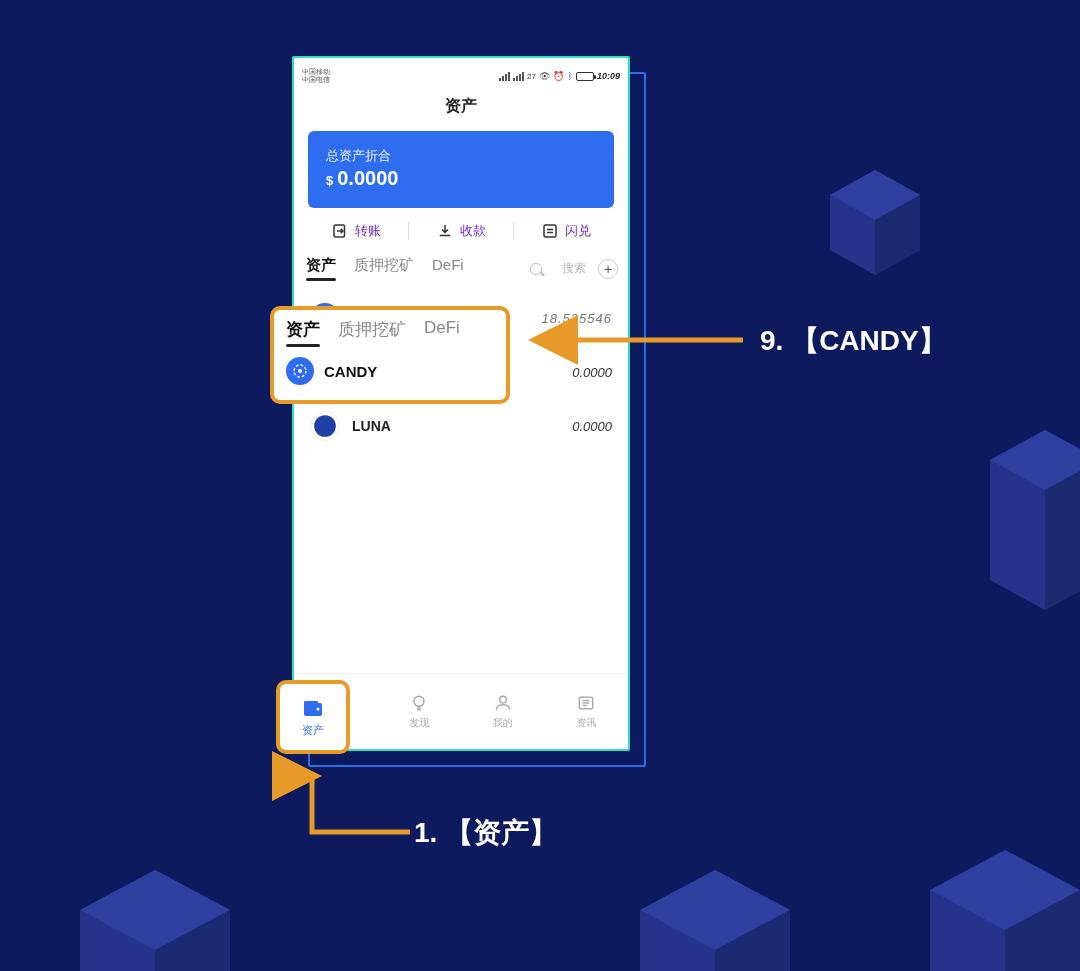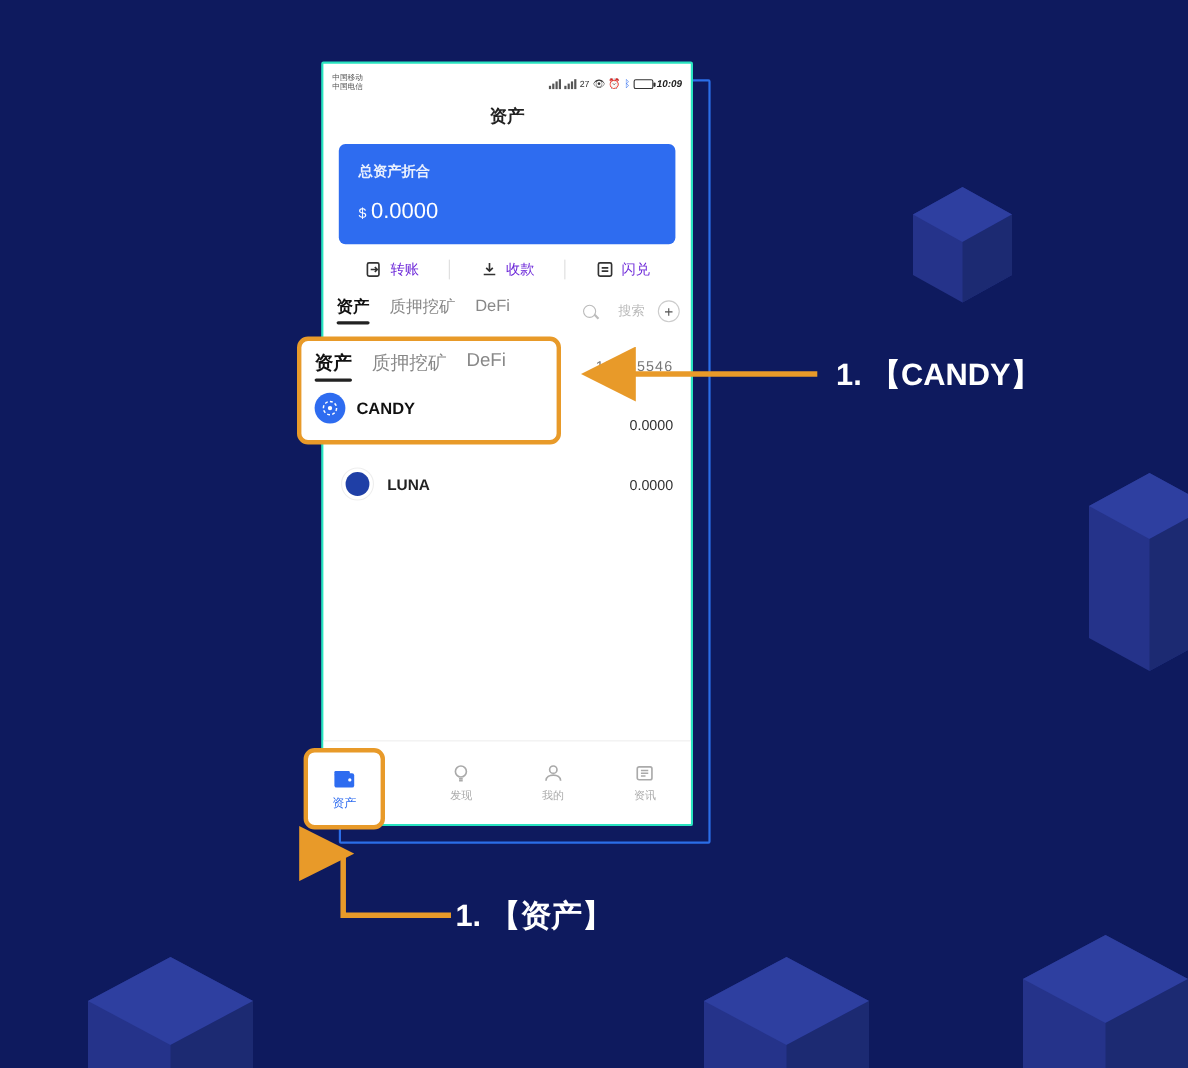--- a/index.html
+++ b/index.html
@@ -71,22 +71,22 @@
   }
 
   
   .balance-card {
     margin: 0 14px;
     background:#2e6cf0;
     border-radius:6px;
     color:#fff;
     padding:16px 18px 18px 18px;
   }
-  .balance-label { font-size:13px; opacity:.9;font-weight:bold; }
-  .balance-amount { margin-top:16px; font-size:20px; font-weight:400; }
+  .balance-label { font-size:13px; opacity:.9; }
+  .balance-amount { margin-top:2px; font-size:20px; font-weight:700; }
   .balance-amount .cur { font-size:13px; margin-right:4px; }
 
   
   .action-row {
     display:flex;
     align-items:center;
     justify-content:space-around;
     margin: 14px 10px 8px 10px;
   }
   .action-item {
@@ -121,21 +121,21 @@
   
   .asset-list { margin: 4px 0 0 0; }
   .asset-row {
     display:flex;
     align-items:center;
     padding: 12px 16px;
   }
   .asset-row + .asset-row { border-top:0; }
   .asset-icon { width:30px; height:30px; border-radius:50%; display:flex; align-items:center; justify-content:center; color:#fff; font-size:14px; font-weight:700; }
   .asset-name { margin-left:12px; font-size:14px; font-weight:600; color:#222; flex:1; }
-  .asset-balance { font-size:13px; color:#333; }
+  .asset-balance { font-size:13px; color:#333;font-style:italic; }
   .asset-row.candy .asset-balance { color:#777; letter-spacing:1px; filter: blur(.3px); }
 
   
   .bottom-nav {
     position:absolute;
     left:0; right:0; bottom:0;
     height:76px;
     border-top:1px solid #eee;
     display:flex;
     background:#fff;
@@ -412,21 +412,21 @@
 <div class="arrow" style="left:518px; top:328px;">
   <svg width="230" height="24">
     <defs>
         <marker id="ah2" markerWidth="10" markerHeight="10" refX="2" refY="5" orient="auto">
           <path d="M10 0 L0 5 L10 10 z" fill="#e89a29"></path>
         </marker>
       </defs>
     <line x1="20" y1="12" x2="225" y2="12" stroke="#e89a29" stroke-width="5" marker-start="url(#ah2)"></line>
   </svg>
 </div>
-<div class="anno-label l2">1. 【CANDY】</div>
+<div class="anno-label l2">9. 【CANDY】</div>
 
 <div class="arrow" style="left:300px; top:758px;">
   <svg width="120" height="90">
     <defs>
         <marker id="ah1" markerWidth="10" markerHeight="10" refX="5" refY="2" orient="auto">
           <path d="M0 10 L5 0 L10 10 z" fill="#e89a29"></path>
         </marker>
       </defs>
     <path d="M12 18 L12 74 L110 74" fill="none" stroke="#e89a29" stroke-width="5" marker-start="url(#ah1)"></path>
   </svg>

